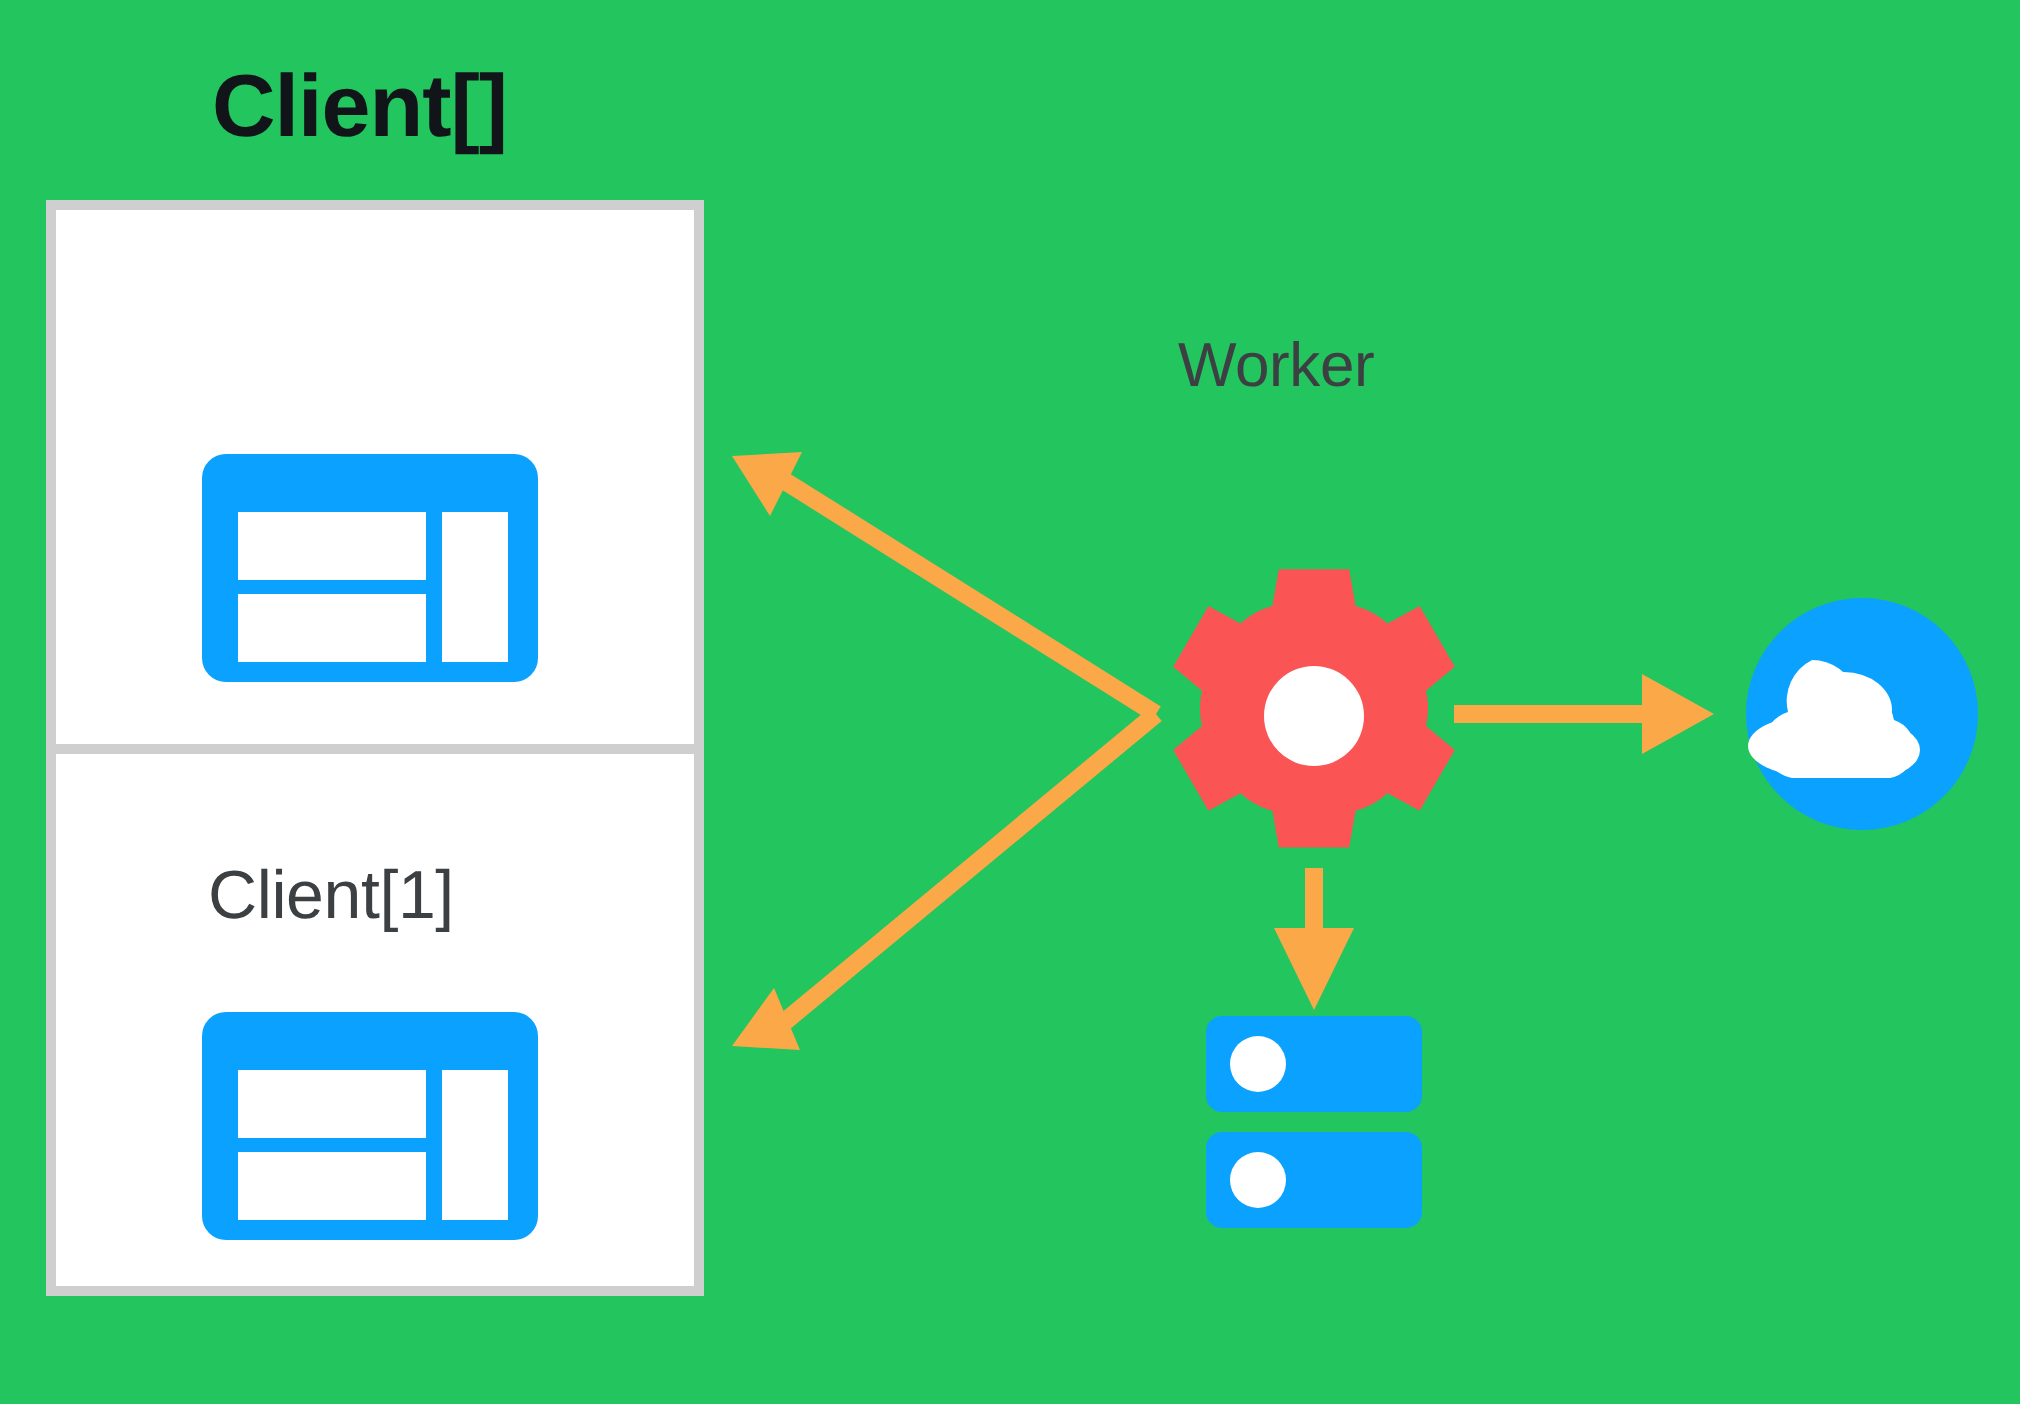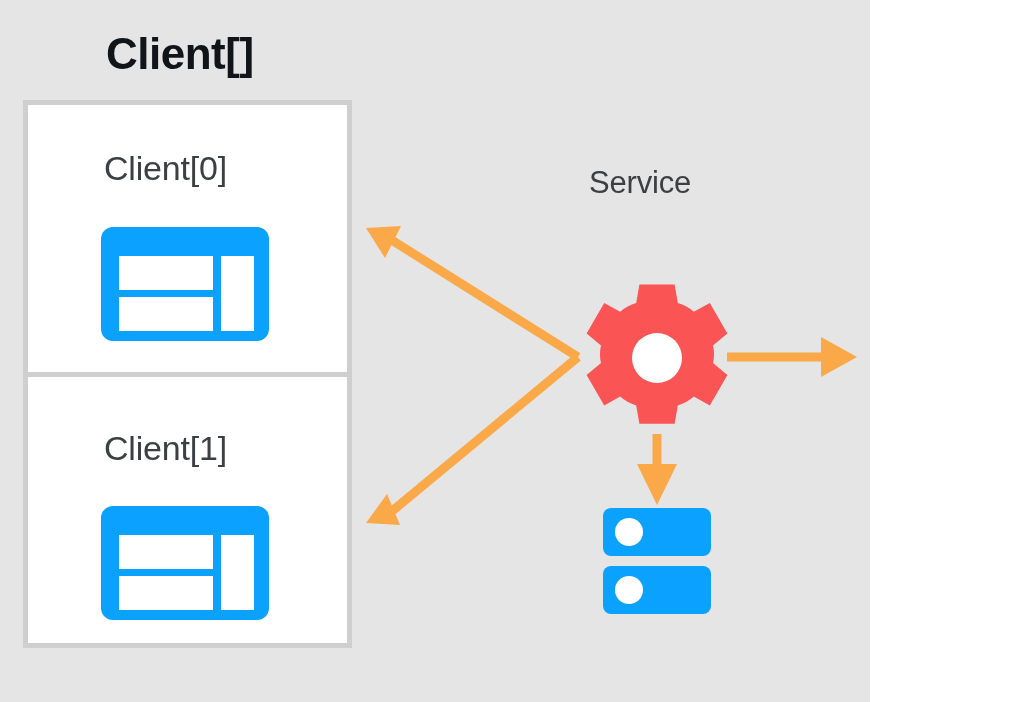--- a/index.html
+++ b/index.html
@@ -5,23 +5,23 @@
   html, body {
     margin: 0;
     padding: 0;
     background: #ffffff;
   }
   body {
     font-family: "Liberation Sans", sans-serif;
   }
   #stage {
     position: relative;
-    width: 870px;
+    width: 1010px;
     height: 702px;
-    background: #e5e5e5;
+    background: #22c55e;
     overflow: hidden;
   }
   svg.diagram {
     position: absolute;
     left: 0;
     top: 0;
     width: 1010px;
     height: 702px;
     display: block;
   }
@@ -140,19 +140,18 @@
     </g>
 
     <g>
       <path d="M 657,434 L 657,468" stroke="#FBA848" stroke-width="9" fill="none" stroke-linecap="butt"></path>
       <path d="M 657,505 L 637,464 L 677,464 Z" fill="#FBA848"></path>
     </g>
   </svg>
 
   <div class="lbl" id="title-client-array">Client[]</div>
 
-  <div class="lbl" id="label-client-0">Client[0]</div>
 
   <div class="lbl" id="label-client-1">Client[1]</div>
 
-  <div class="lbl" id="label-service-worker"><span>Service</span><br></div>
+  <div class="lbl" id="label-service-worker"><span>Worker</span><br></div>
 
 </div>
 
 </body></html>

